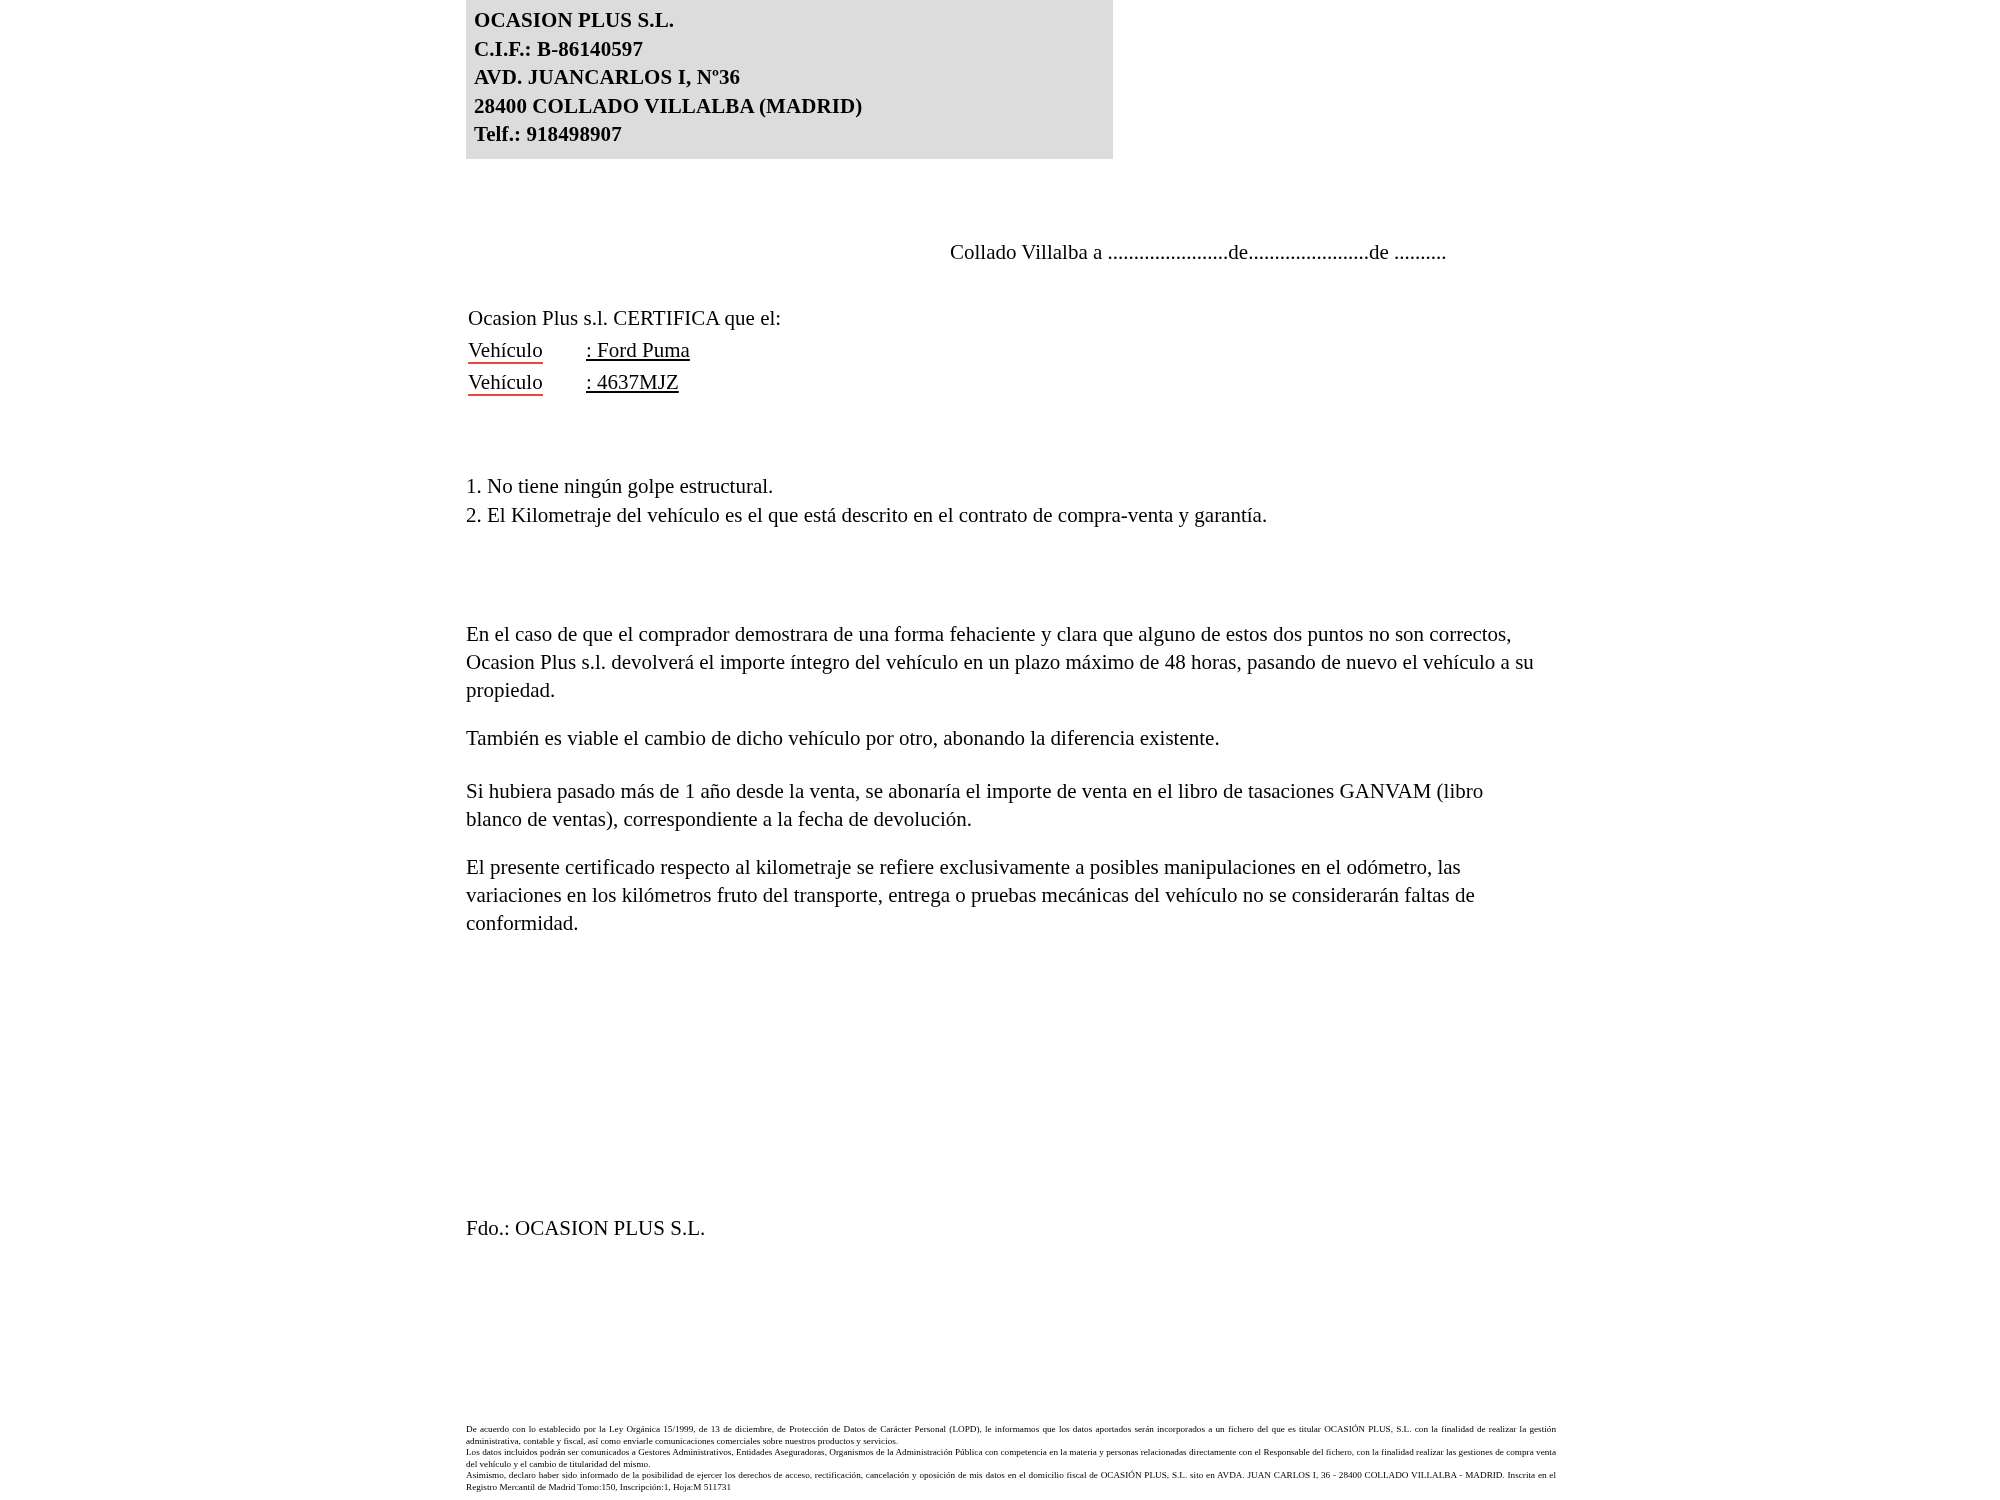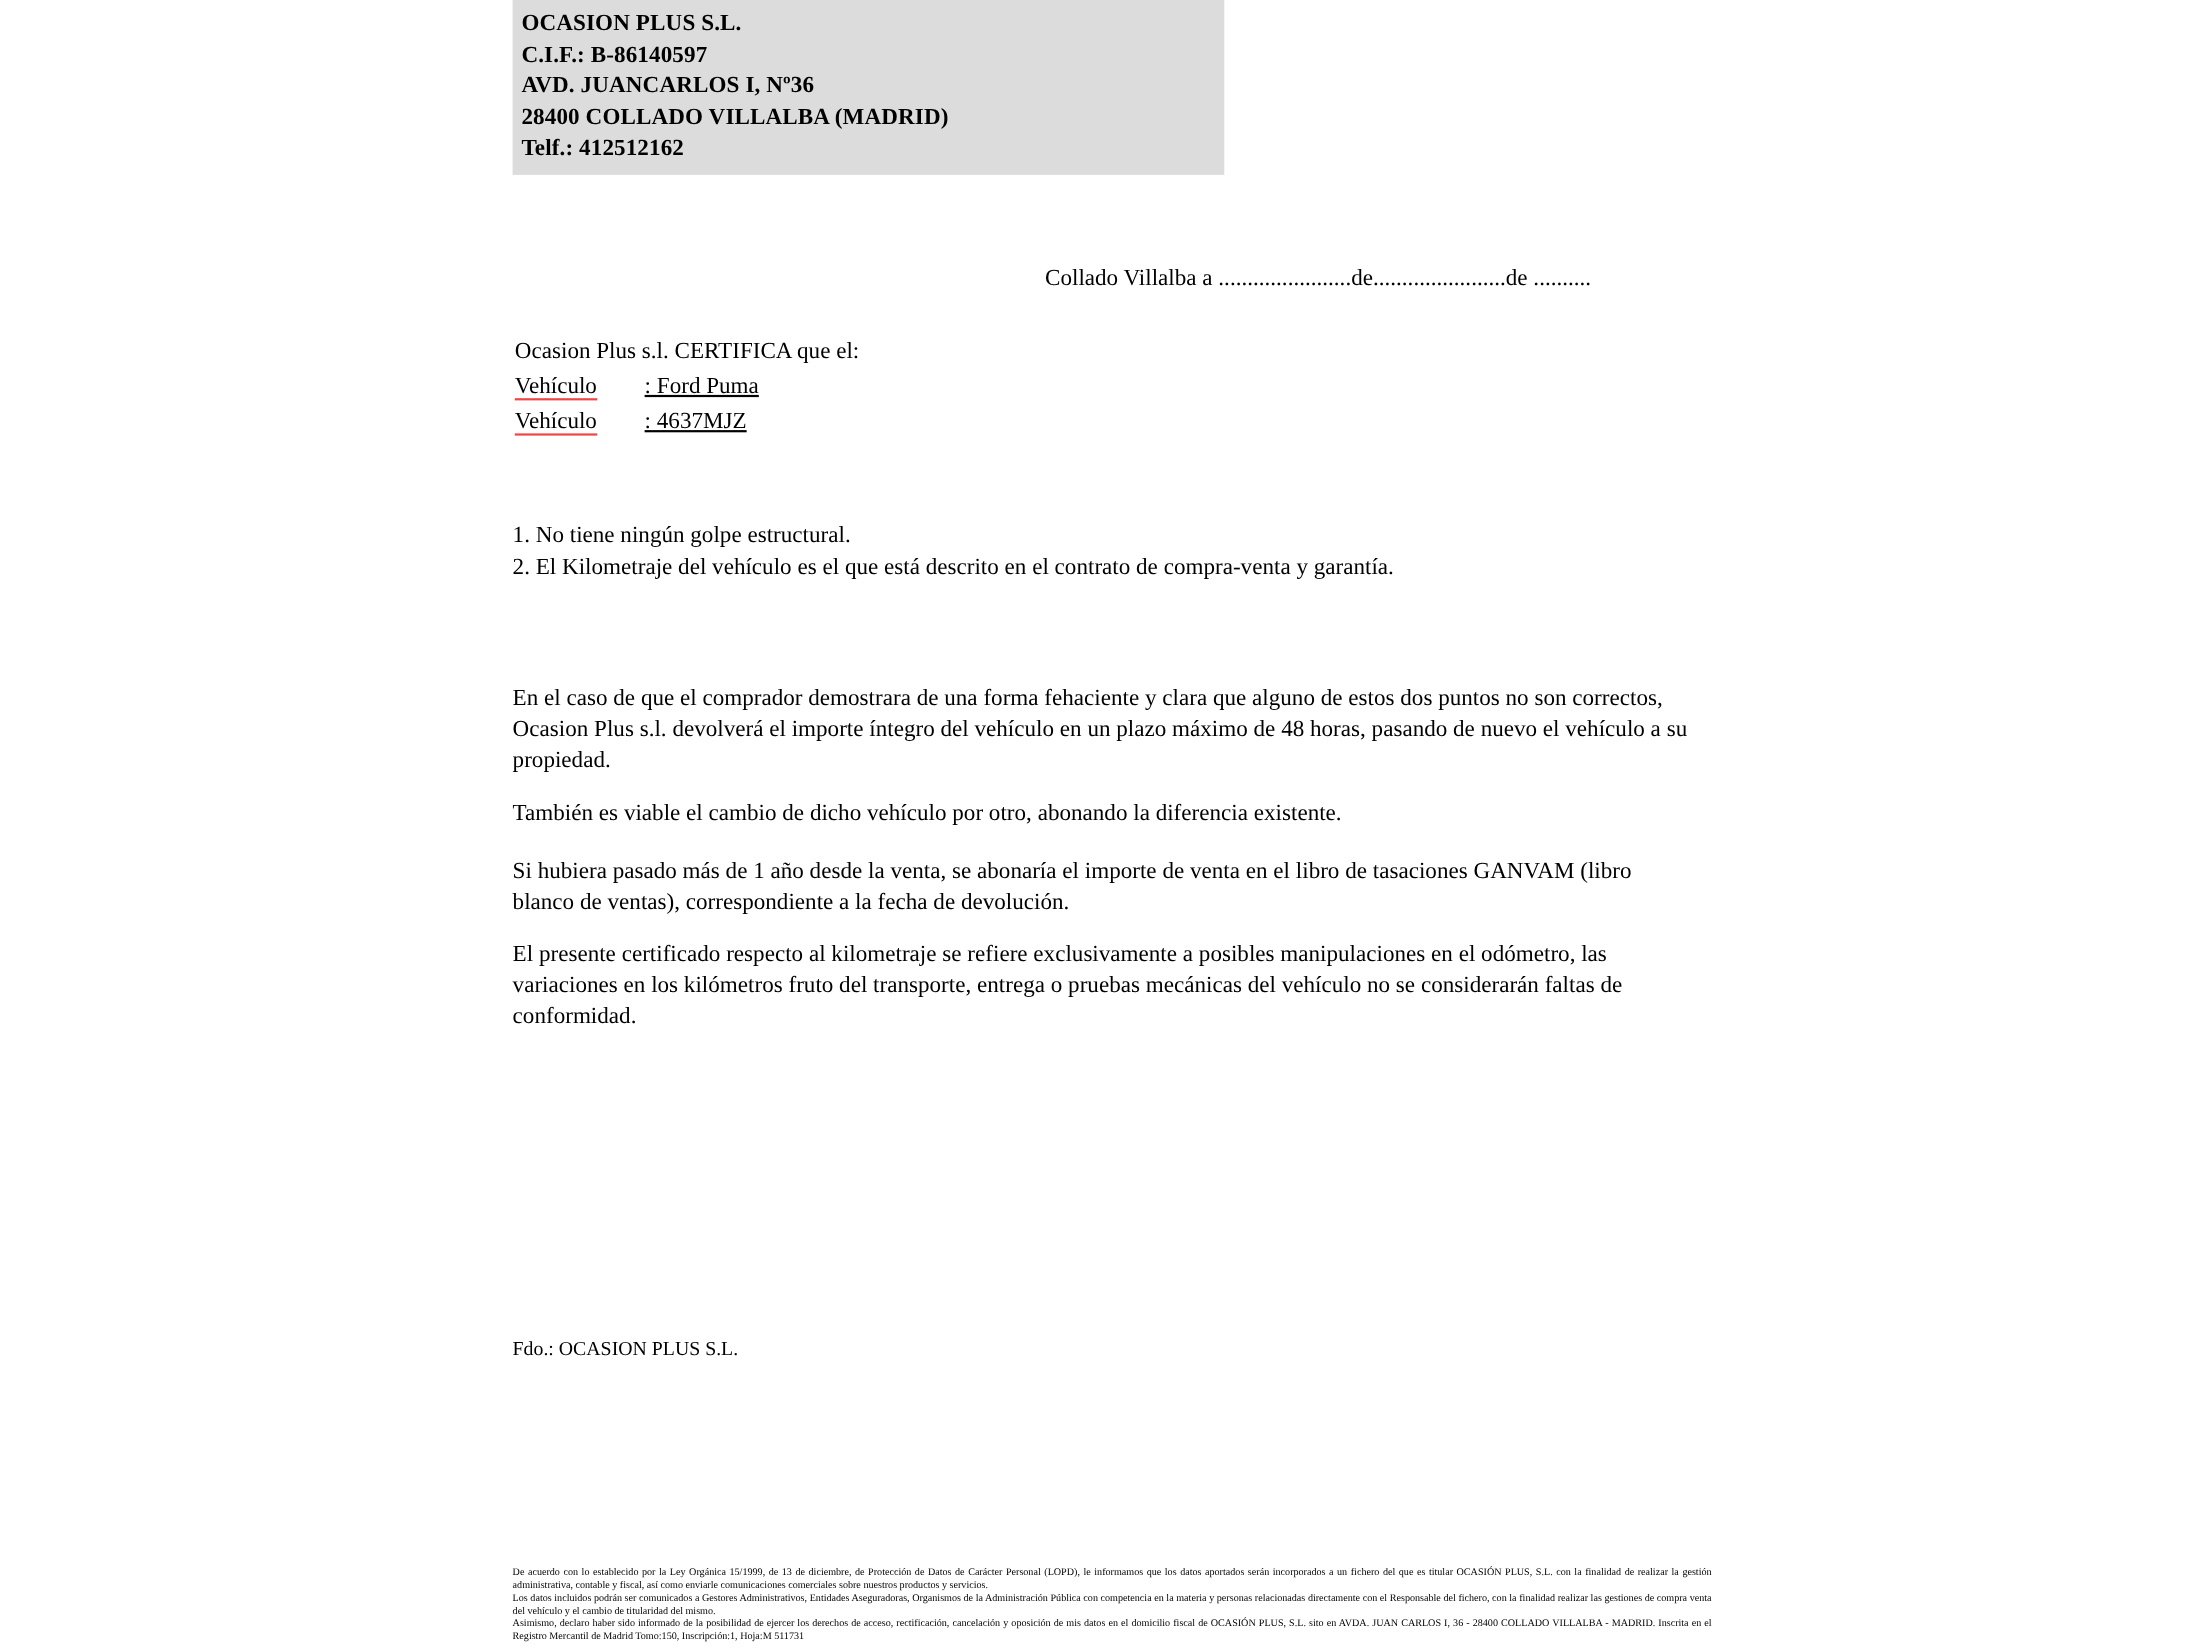--- a/index.html
+++ b/index.html
@@ -97,21 +97,21 @@
   #para1 { top: 620px; }
   #para2 { top: 724px; }
   #para3 { top: 777px; }
   #para4 { top: 853px; }
 
   
   .signature {
     position: absolute;
     left: 466px;
     top: 1216px;
-    font-size: 18px;
+    font-size: 21px;
     white-space: nowrap;
   }
 
   
   .legal {
     position: absolute;
     left: 466px;
     top: 1424px;
     width: 1090px;
     font-size: 9.2px;
@@ -127,21 +127,21 @@
 </head>
 <body>
 
 <div class="page">
 
   <div class="letterhead">
     <div class="line">OCASION PLUS S.L.</div>
     <div class="line">C.I.F.: B-86140597</div>
     <div class="line">AVD. JUANCARLOS I, Nº36</div>
     <div class="line">28400 COLLADO VILLALBA (MADRID)</div>
-    <div class="line">Telf.: 412512162</div>
+    <div class="line">Telf.: 918498907</div>
   </div>
 
   <div class="dateline">Collado Villalba a .......................de.......................de ..........</div>
 
   <div class="certify">
     <div>Ocasion Plus s.l. CERTIFICA que el:</div>
     <div class="row">
       <span class="label"><span>Vehículo</span></span>
       <span class="val">: Ford Puma</span>
     </div>

